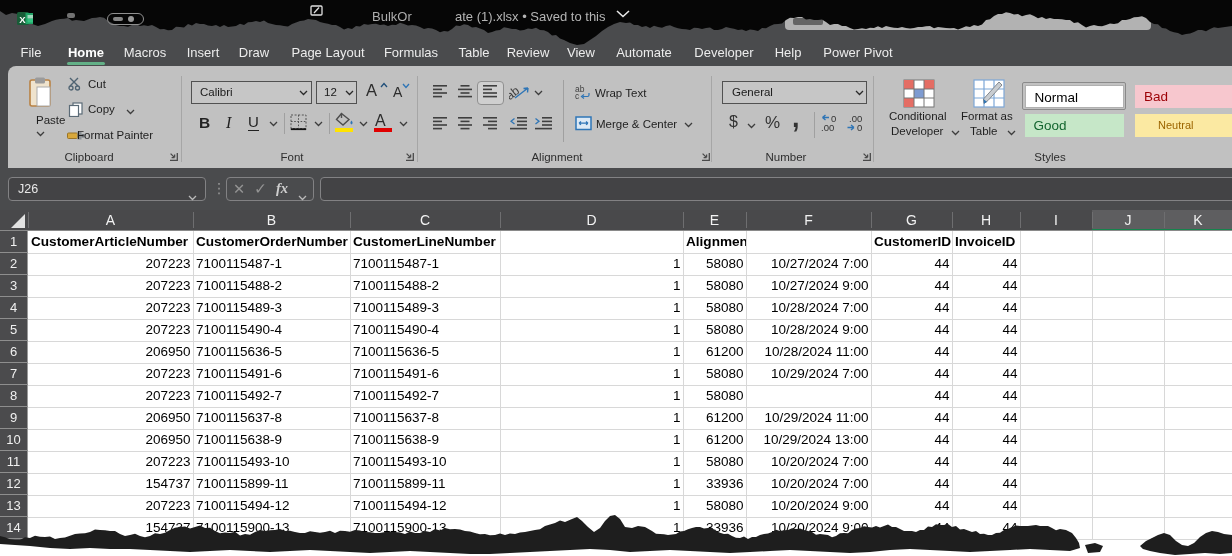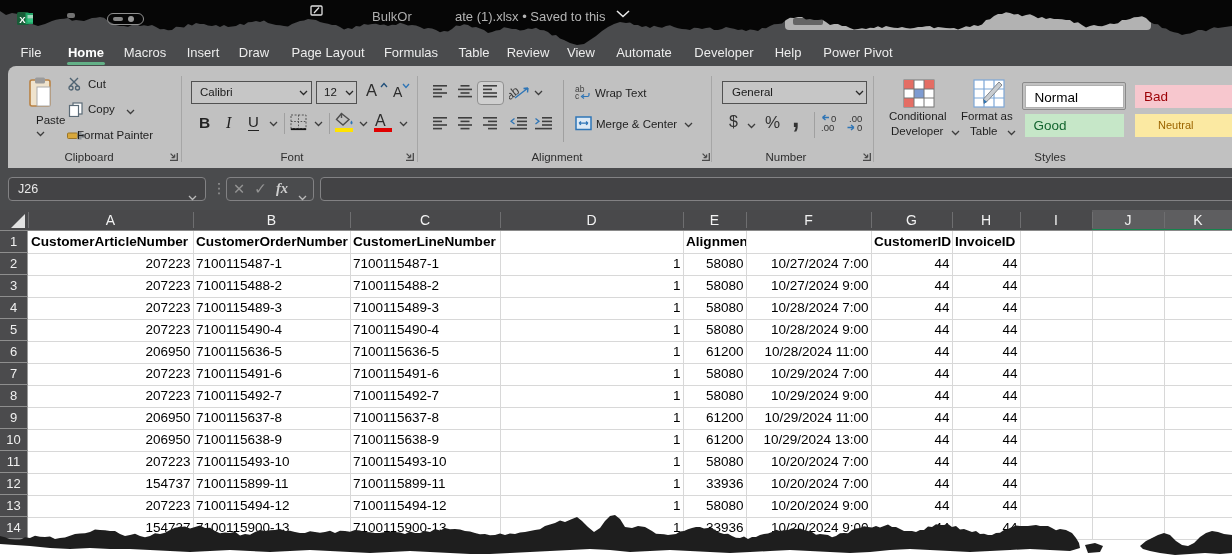--- a/index.html
+++ b/index.html
@@ -434,21 +434,20 @@
     <div class="cell tr" style="left:500px;top:363px;width:183px">1</div>
     <div class="cell tr" style="left:683px;top:363px;width:63px">58080</div>
     <div class="cell tr" style="left:746px;top:363px;width:125px">10/29/2024 7:00</div>
     <div class="cell tr" style="left:871px;top:363px;width:81px">44</div>
     <div class="cell tr" style="left:952px;top:363px;width:68px">44</div>
     <div class="cell tr" style="left:28px;top:385px;width:165px">207223</div>
     <div class="cell tl" style="left:193px;top:385px;width:157px">7100115492-7</div>
     <div class="cell tl" style="left:350px;top:385px;width:150px">7100115492-7</div>
     <div class="cell tr" style="left:500px;top:385px;width:183px">1</div>
     <div class="cell tr" style="left:683px;top:385px;width:63px">58080</div>
-    <div class="cell tr" style="left:746px;top:385px;width:125px">10/29/2024 9:00</div>
     <div class="cell tr" style="left:871px;top:385px;width:81px">44</div>
     <div class="cell tr" style="left:952px;top:385px;width:68px">44</div>
     <div class="cell tr" style="left:28px;top:407px;width:165px">206950</div>
     <div class="cell tl" style="left:193px;top:407px;width:157px">7100115637-8</div>
     <div class="cell tl" style="left:350px;top:407px;width:150px">7100115637-8</div>
     <div class="cell tr" style="left:500px;top:407px;width:183px">1</div>
     <div class="cell tr" style="left:683px;top:407px;width:63px">61200</div>
     <div class="cell tr" style="left:746px;top:407px;width:125px">10/29/2024 11:00</div>
     <div class="cell tr" style="left:871px;top:407px;width:81px">44</div>
     <div class="cell tr" style="left:952px;top:407px;width:68px">44</div>

